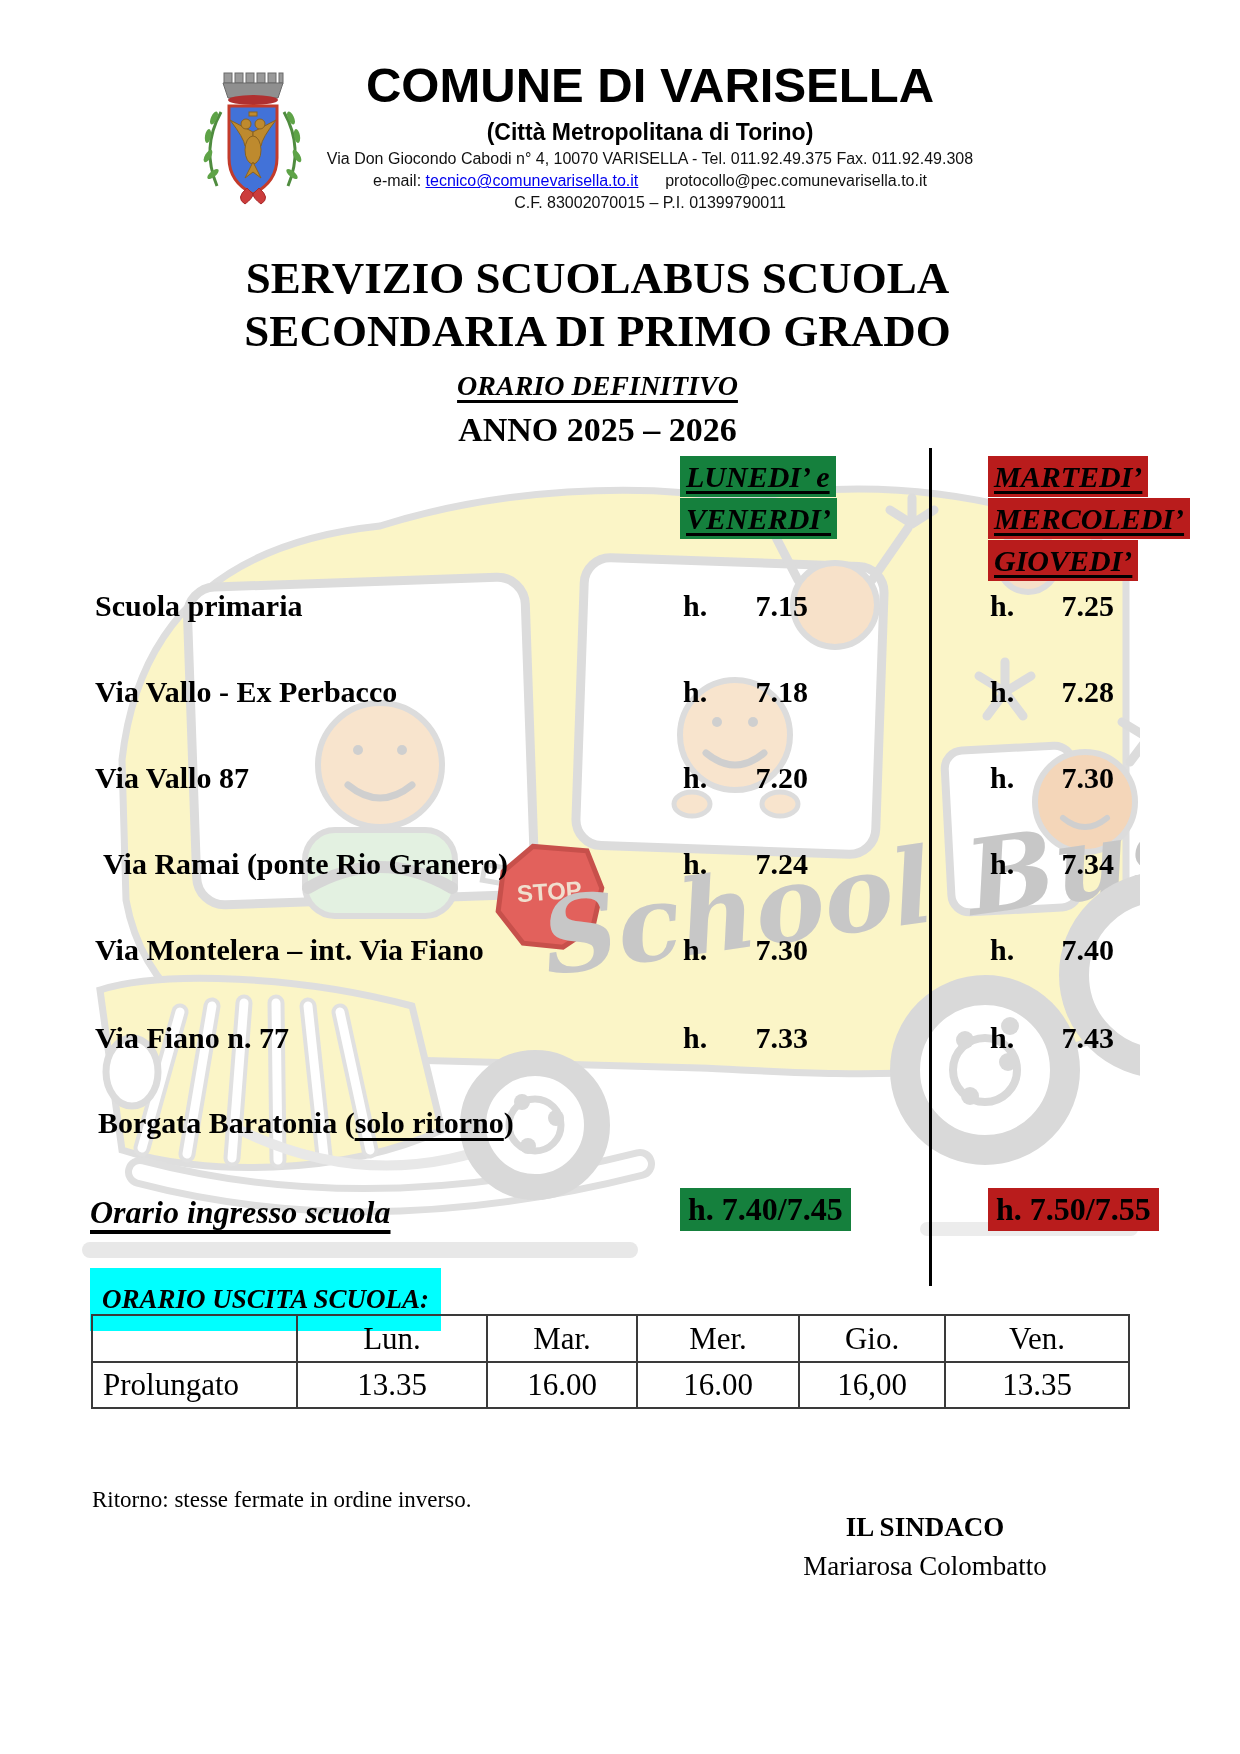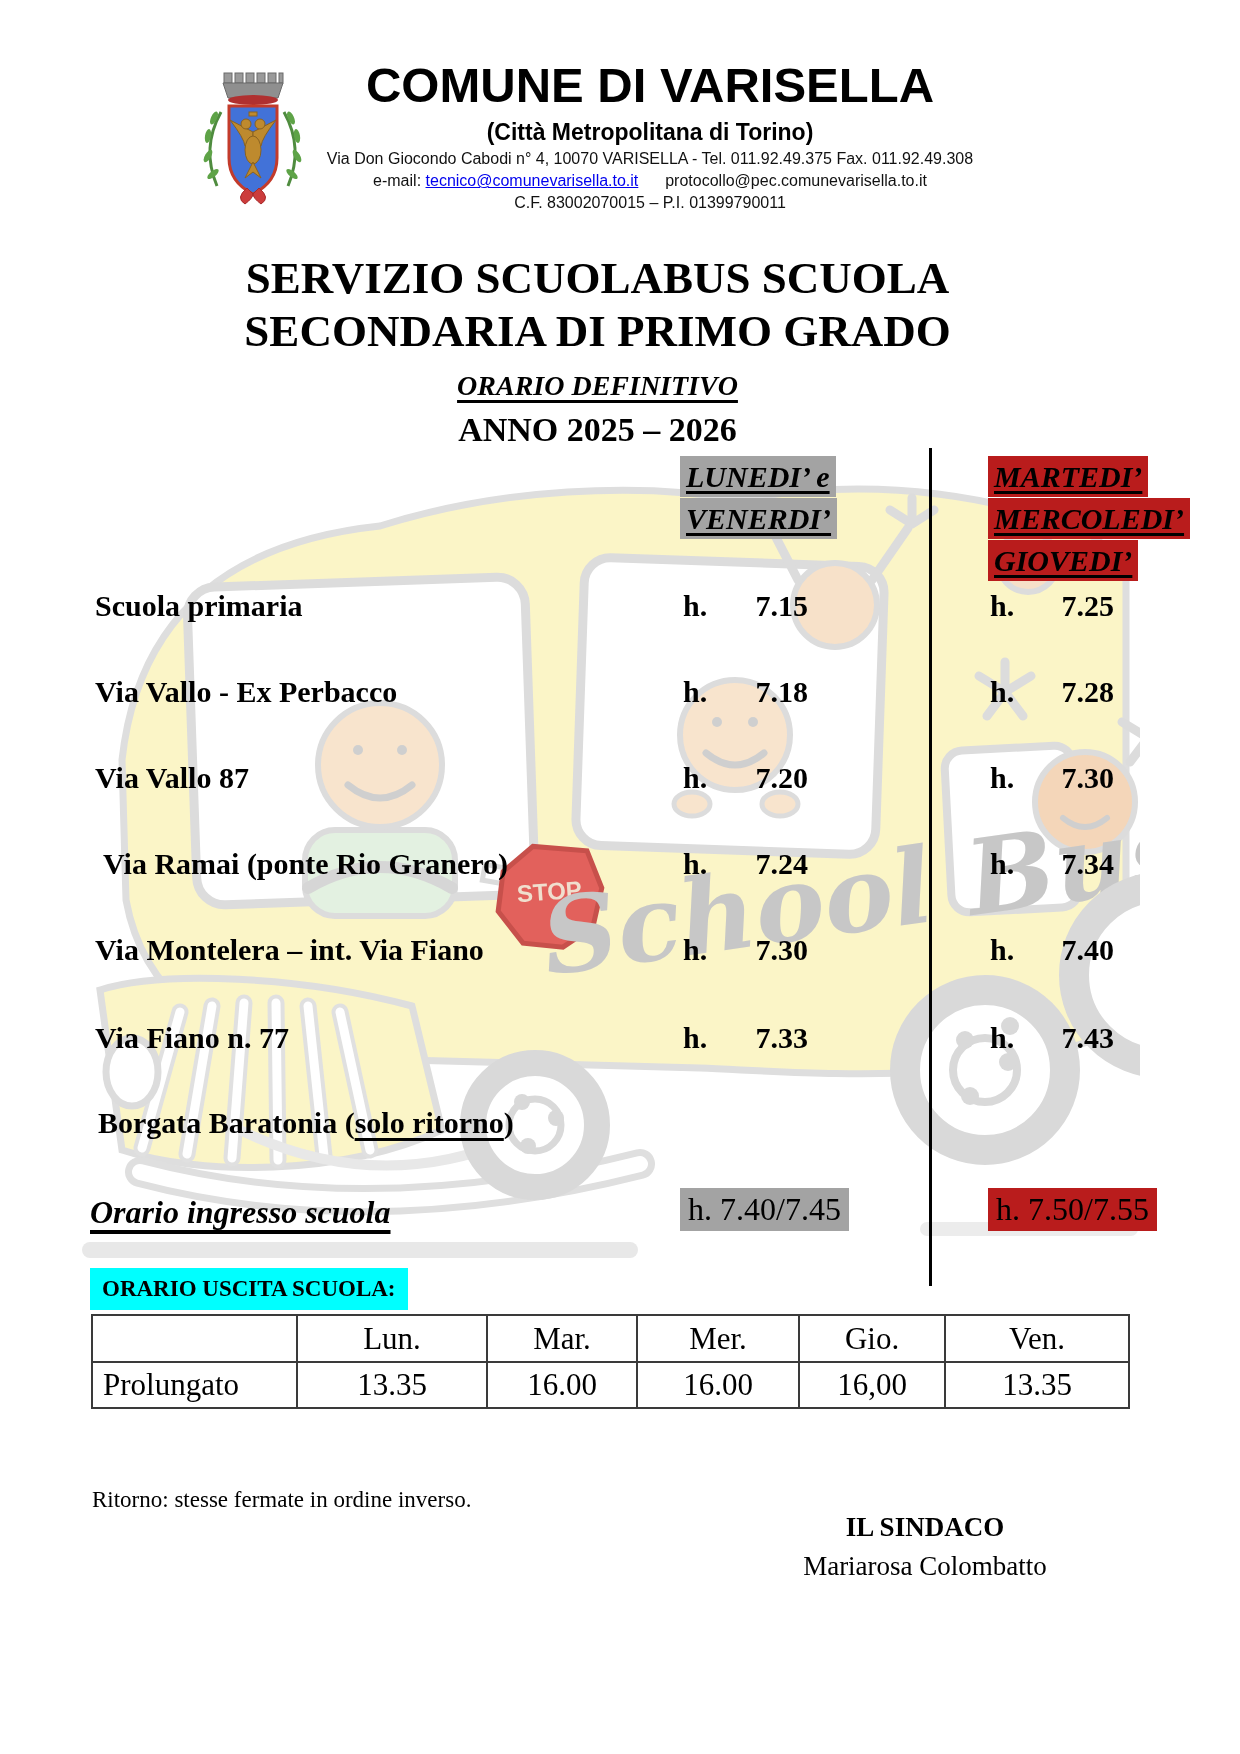--- a/index.html
+++ b/index.html
@@ -20,39 +20,39 @@
   .title-block{left:95px;top:252px;width:1005px;text-align:center;}
   .title-line{font-size:45px;font-weight:bold;line-height:53px;}
   .title-sub{font-size:28px;font-weight:bold;margin-top:12px;
              text-decoration:underline;text-decoration-thickness:3px;text-underline-offset:5px;font-style:italic;}
   .title-year{font-size:34px;font-weight:bold;margin-top:9px;}
 
   
   .dayline{display:table;font-size:30px;font-weight:bold;font-style:italic;line-height:37px;
            padding:2px 6px;margin-bottom:1px;
            text-decoration:underline;text-decoration-thickness:3px;text-underline-offset:4px;}
-  .hl-yellow{background:#a3a3a3;}
+  .hl-yellow{background:#15803d;}
   .hl-green{background:#b91c1c;}
   .hl-cyan{background:#00FFFF;}
 
   .divider{left:929px;top:448px;width:3px;height:838px;background:#000;}
 
   
   .stop-label{font-size:30px;font-weight:bold;white-space:nowrap;}
   .tcell{display:flex;justify-content:space-between;font-size:30px;font-weight:bold;}
   .tcell-l{left:683px;width:125px;}
   .tcell-r{left:990px;width:124px;}
   .u-part{text-decoration:underline;text-decoration-thickness:3px;text-underline-offset:5px;}
 
   .ingress-label{font-size:32px;font-weight:bold;font-style:italic;white-space:nowrap;
                  text-decoration:underline;text-decoration-thickness:4px;text-underline-offset:7px;}
-  .ingress-time{display:table;font-size:32px;font-weight:normal;padding:3px 8px;white-space:nowrap;}
-
-  
-  .exit-head{display:table;font-size:23px;font-weight:bold;padding:8px 12px;white-space:nowrap;}
+  .ingress-time{display:table;font-size:32px;font-weight:bold;padding:3px 8px;white-space:nowrap;}
+
+  
+  .exit-head{display:table;font-size:27px;font-weight:bold;padding:16px 12px;white-space:nowrap;font-style:italic;}
   table.exit{border-collapse:collapse;table-layout:fixed;width:1037px;}
   table.exit td{border:2px solid #3a3a3a;font-size:31px;text-align:center;padding:0;height:44px;}
   table.exit tr.hdr td{height:45px;}
   table.exit td.rowlab{text-align:left;padding-left:10px;}
 
   
   .foot-note{font-size:23px;}
   .sig-block{left:750px;top:1512px;width:350px;text-align:center;}
   .sig-title{font-size:27px;font-weight:bold;}
   .sig-name{font-size:27px;margin-top:8px;}

